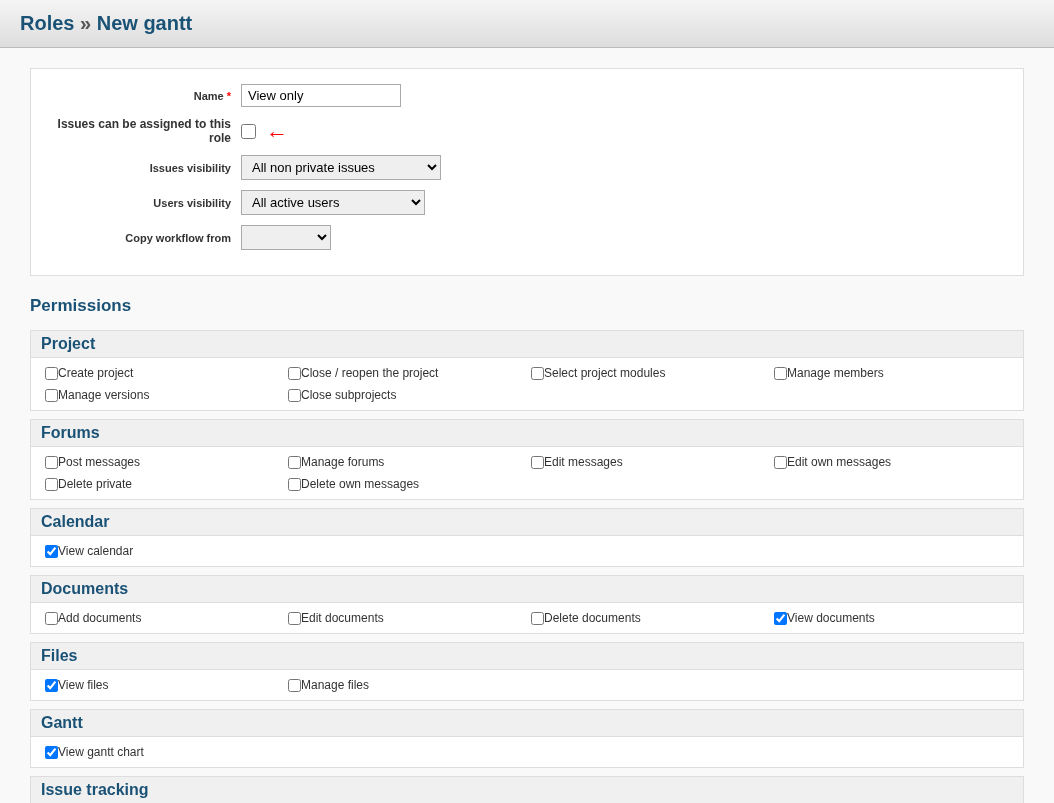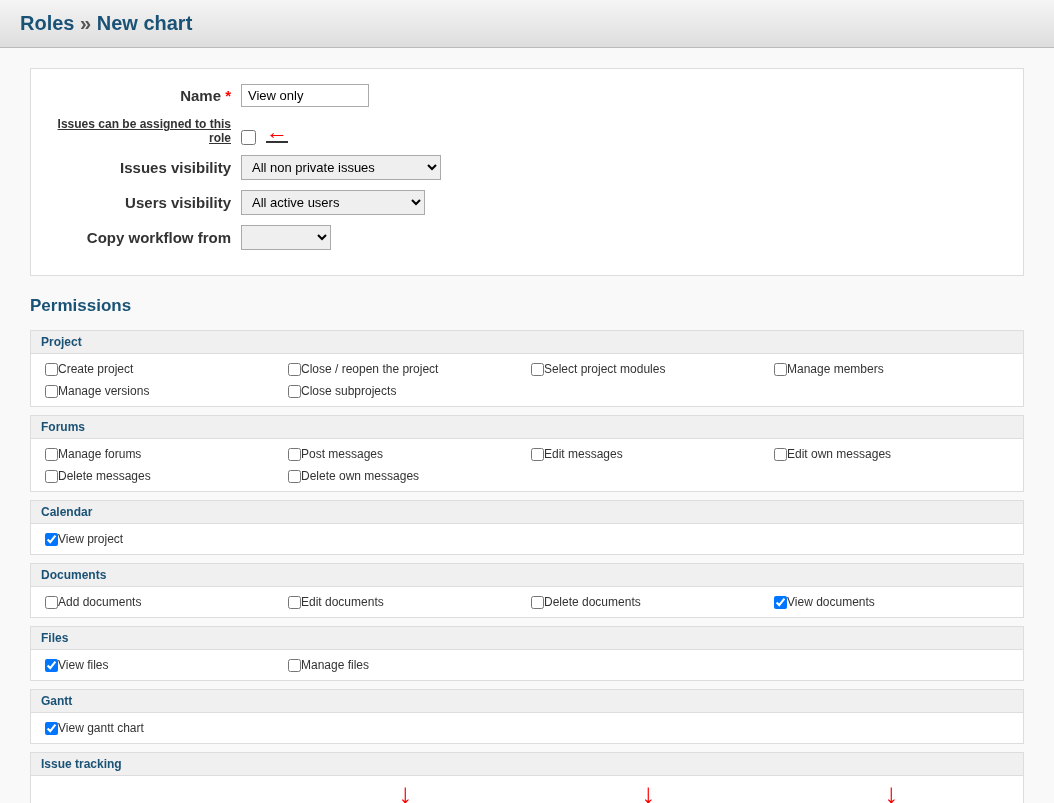--- a/index.html
+++ b/index.html
@@ -33,30 +33,30 @@
     .form-row {
       display: flex;
       align-items: center;
       margin-bottom: 10px;
     }
     .form-label {
       width: 190px;
       text-align: right;
       padding-right: 10px;
       font-weight: bold;
-      font-size: 15px;
+      font-size: 11px;
       color: #333;
     }
     .form-label .required { color: red; }
     .form-control {
       border: 1px solid #aaa;
       padding: 3px 6px;
       font-size: 13px;
     }
-    input[type="text"].form-control { width: 128px; }
+    input[type="text"].form-control { width: 160px; }
     select.form-control { width: 200px; }
     .arrow-indicator {
       display: inline-block;
       color: red;
       font-size: 22px;
       margin-left: 10px;
       font-weight: bold;
     }
 
     .permissions-section {
@@ -72,21 +72,21 @@
     .perm-group {
       border: 1px solid #ddd;
       margin-bottom: 8px;
       background: #fff;
     }
     .perm-group-header {
       background: #f0f0f0;
       padding: 4px 10px;
       font-weight: bold;
       color: #1a5276;
-      font-size: 12px;
+      font-size: 16px;
       border-bottom: 1px solid #ddd;
     }
     .perm-items {
       display: grid;
       grid-template-columns: 1fr 1fr 1fr 1fr;
       padding: 6px 10px;
       gap: 4px 0;
     }
     .perm-item {
       display: flex;
@@ -108,33 +108,33 @@
       line-height: 1;
     }
   </style>
 </head>
 <body>
 
 <div class="page-header">
   <h1>
     <span>Roles</span>
     <span class="breadcrumb-sep">»</span>
-    <span>New chart</span>
+    <span>New gantt</span>
   </h1>
 </div>
 
 <div class="content">
   <div class="form-section">
     <div class="form-row">
       <div class="form-label">
         <span>Name</span> <span class="required">*</span>
       </div>
       <input type="text" class="form-control" value="View only" style="">
     </div>
-    <div class="form-row" style="align-items:flex-end;text-decoration:underline;">
+    <div class="form-row" style="align-items:center;">
       <div class="form-label" style="font-size:12px;">
         <span>Issues can be assigned to this role</span>
       </div>
       <input type="checkbox" class="form-control" style="width: 15px; height: 15px; border: 1px solid rgb(170, 170, 170);">
       <span class="arrow-indicator">←</span>
     </div>
     <div class="form-row">
       <div class="form-label">
         <span>Issues visibility</span>
       </div>
@@ -196,53 +196,53 @@
           </div>
         <div class="perm-item"></div>
       </div>
     </div>
 
     <div class="perm-group">
       <div class="perm-group-header">Forums</div>
       <div class="perm-items">
         <div class="perm-item">
             <input type="checkbox" style="">
+            <span>Post messages</span>
+          </div>
+        <div class="perm-item">
+            <input type="checkbox" style="">
             <span>Manage forums</span>
-          </div>
-        <div class="perm-item">
-            <input type="checkbox" style="">
-            <span>Post messages</span>
           </div>
         <div class="perm-item">
             <input type="checkbox" style="">
             <span>Edit messages</span>
           </div>
         <div class="perm-item" style="position:relative;">
           <input type="checkbox" style="">
           <span>Edit own messages</span>
         </div>
         <div class="perm-item">
             <input type="checkbox" style="">
-            <span>Delete messages</span>
+            <span>Delete private</span>
           </div>
         <div class="perm-item">
             <input type="checkbox" style="">
             <span>Delete own messages</span>
           </div>
         <div class="perm-item"></div>
         <div class="perm-item"></div>
       </div>
     </div>
 
     <div class="perm-group">
       <div class="perm-group-header">Calendar</div>
       <div class="perm-items">
         <div class="perm-item">
             <input type="checkbox" checked="" style="">
-            <span>View project</span>
+            <span>View calendar</span>
           </div>
         <div class="perm-item"></div>
         <div class="perm-item"></div>
         <div class="perm-item"></div>
       </div>
     </div>
 
     <div class="perm-group">
       <div class="perm-group-header">Documents</div>
       <div class="perm-items">

